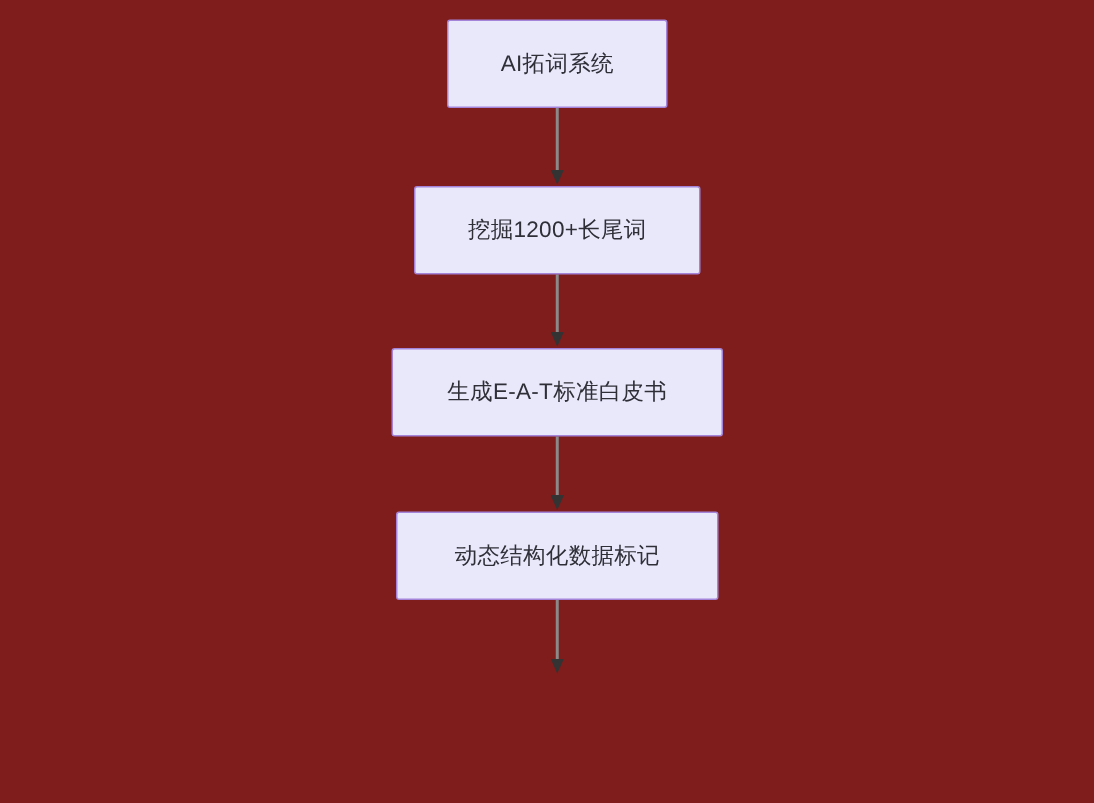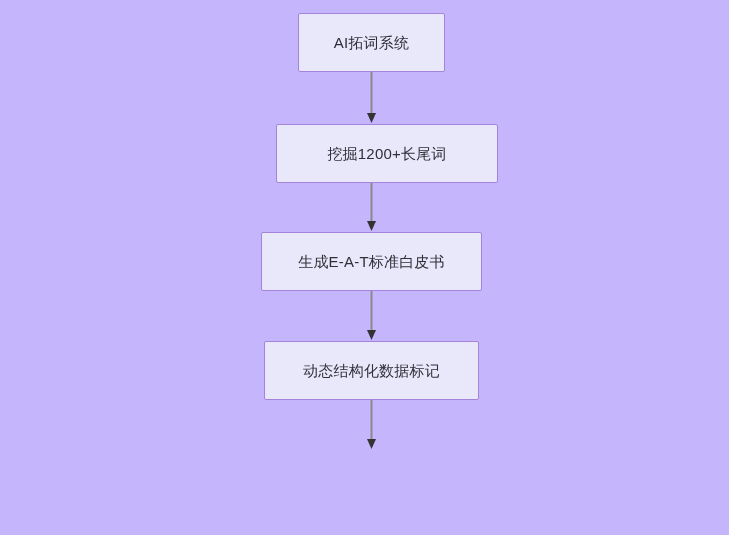--- a/index.html
+++ b/index.html
@@ -12,21 +12,21 @@
     height: 535px;
     background: #f9f9f9;
     font-family: "Liberation Sans", "DejaVu Sans", sans-serif;
     overflow: hidden;
   }
 
   #flow-canvas {
     position: relative;
     width: 729px;
     height: 535px;
-    background: #c4b5fd;
+    background: #7f1d1d;
   }
 
   .svg-layer {
     position: absolute;
     left: 0;
     top: 0;
     width: 729px;
     height: 535px;
     pointer-events: none;
   }
@@ -47,21 +47,21 @@
     white-space: nowrap;
     text-align: center;
   }
 
   .node-label {
     display: block;
   }
 
   
   #node-0 { left: 298px; top: 13px;  width: 147px; height: 59px; }
-  #node-1 { left: 276px; top: 124px; width: 222px; height: 59px; }
+  #node-1 { left: 276px; top: 124px; width: 191px; height: 59px; }
   #node-2 { left: 261px; top: 232px; width: 221px; height: 59px; }
   #node-3 { left: 264px; top: 341px; width: 215px; height: 59px; }
   #node-4 { left: 253px; top: 450px; width: 237px; height: 59px; }
 </style>
 </head>
 <body>
 
 <div id="flow-canvas">
 
   <svg class="svg-layer" viewBox="0 0 729 535" width="729" height="535" xmlns="http://www.w3.org/2000/svg">

